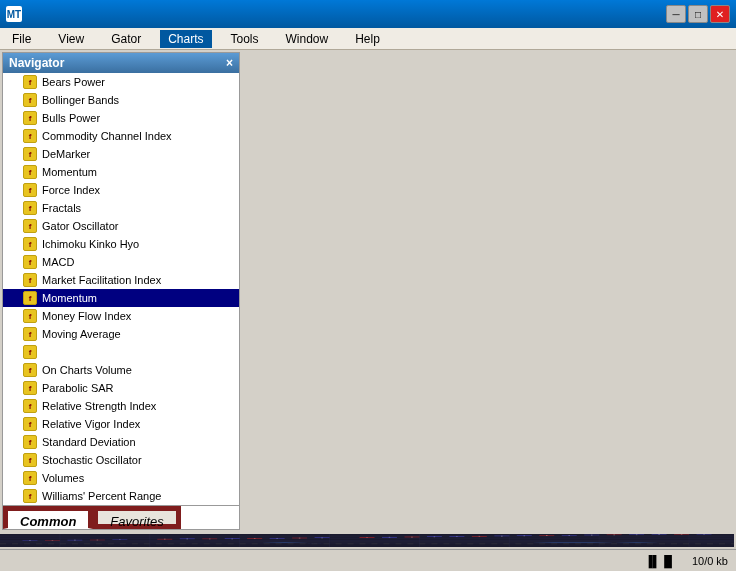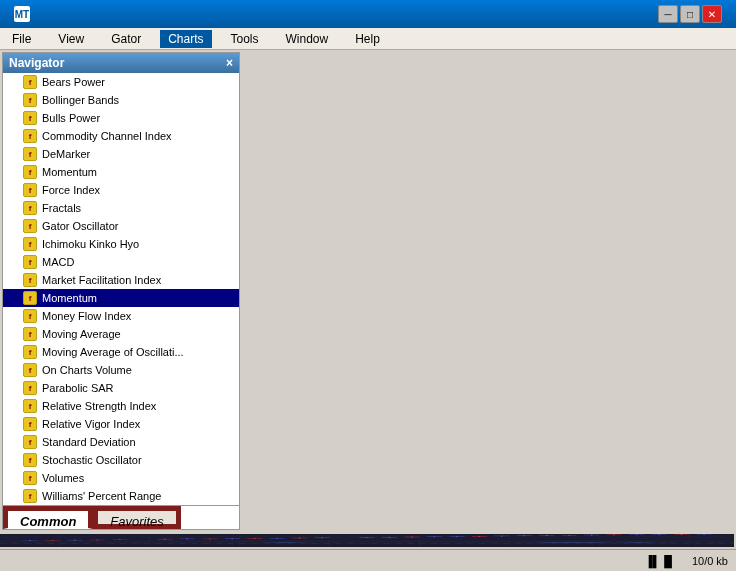--- a/index.html
+++ b/index.html
@@ -12,21 +12,21 @@
       overflow: hidden;
       position: relative;
     }
 
     
     .title-bar {
       background: linear-gradient(to bottom, #0078d7, #0058a0);
       height: 28px;
       display: flex;
       align-items: center;
-      padding: 0 14px;
+      padding: 0 6px;
       justify-content: space-between;
     }
     .title-bar-left {
       display: flex;
       align-items: center;
       gap: 6px;
     }
     .app-icon {
       width: 16px;
       height: 16px;
@@ -318,21 +318,20 @@
         <div class="nav-item">
           <div class="nav-icon">f</div>
           <span class="nav-label">Money Flow Index</span>
         </div>
         <div class="nav-item">
           <div class="nav-icon">f</div>
           <span class="nav-label">Moving Average</span>
         </div>
         <div class="nav-item">
           <div class="nav-icon">f</div>
-          <span class="nav-label">Moving Average of Oscillati...</span>
         </div>
         <div class="nav-item">
           <div class="nav-icon">f</div>
           <span class="nav-label">On Charts Volume</span>
         </div>
         <div class="nav-item">
           <div class="nav-icon">f</div>
           <span class="nav-label">Parabolic SAR</span>
         </div>
         <div class="nav-item">

